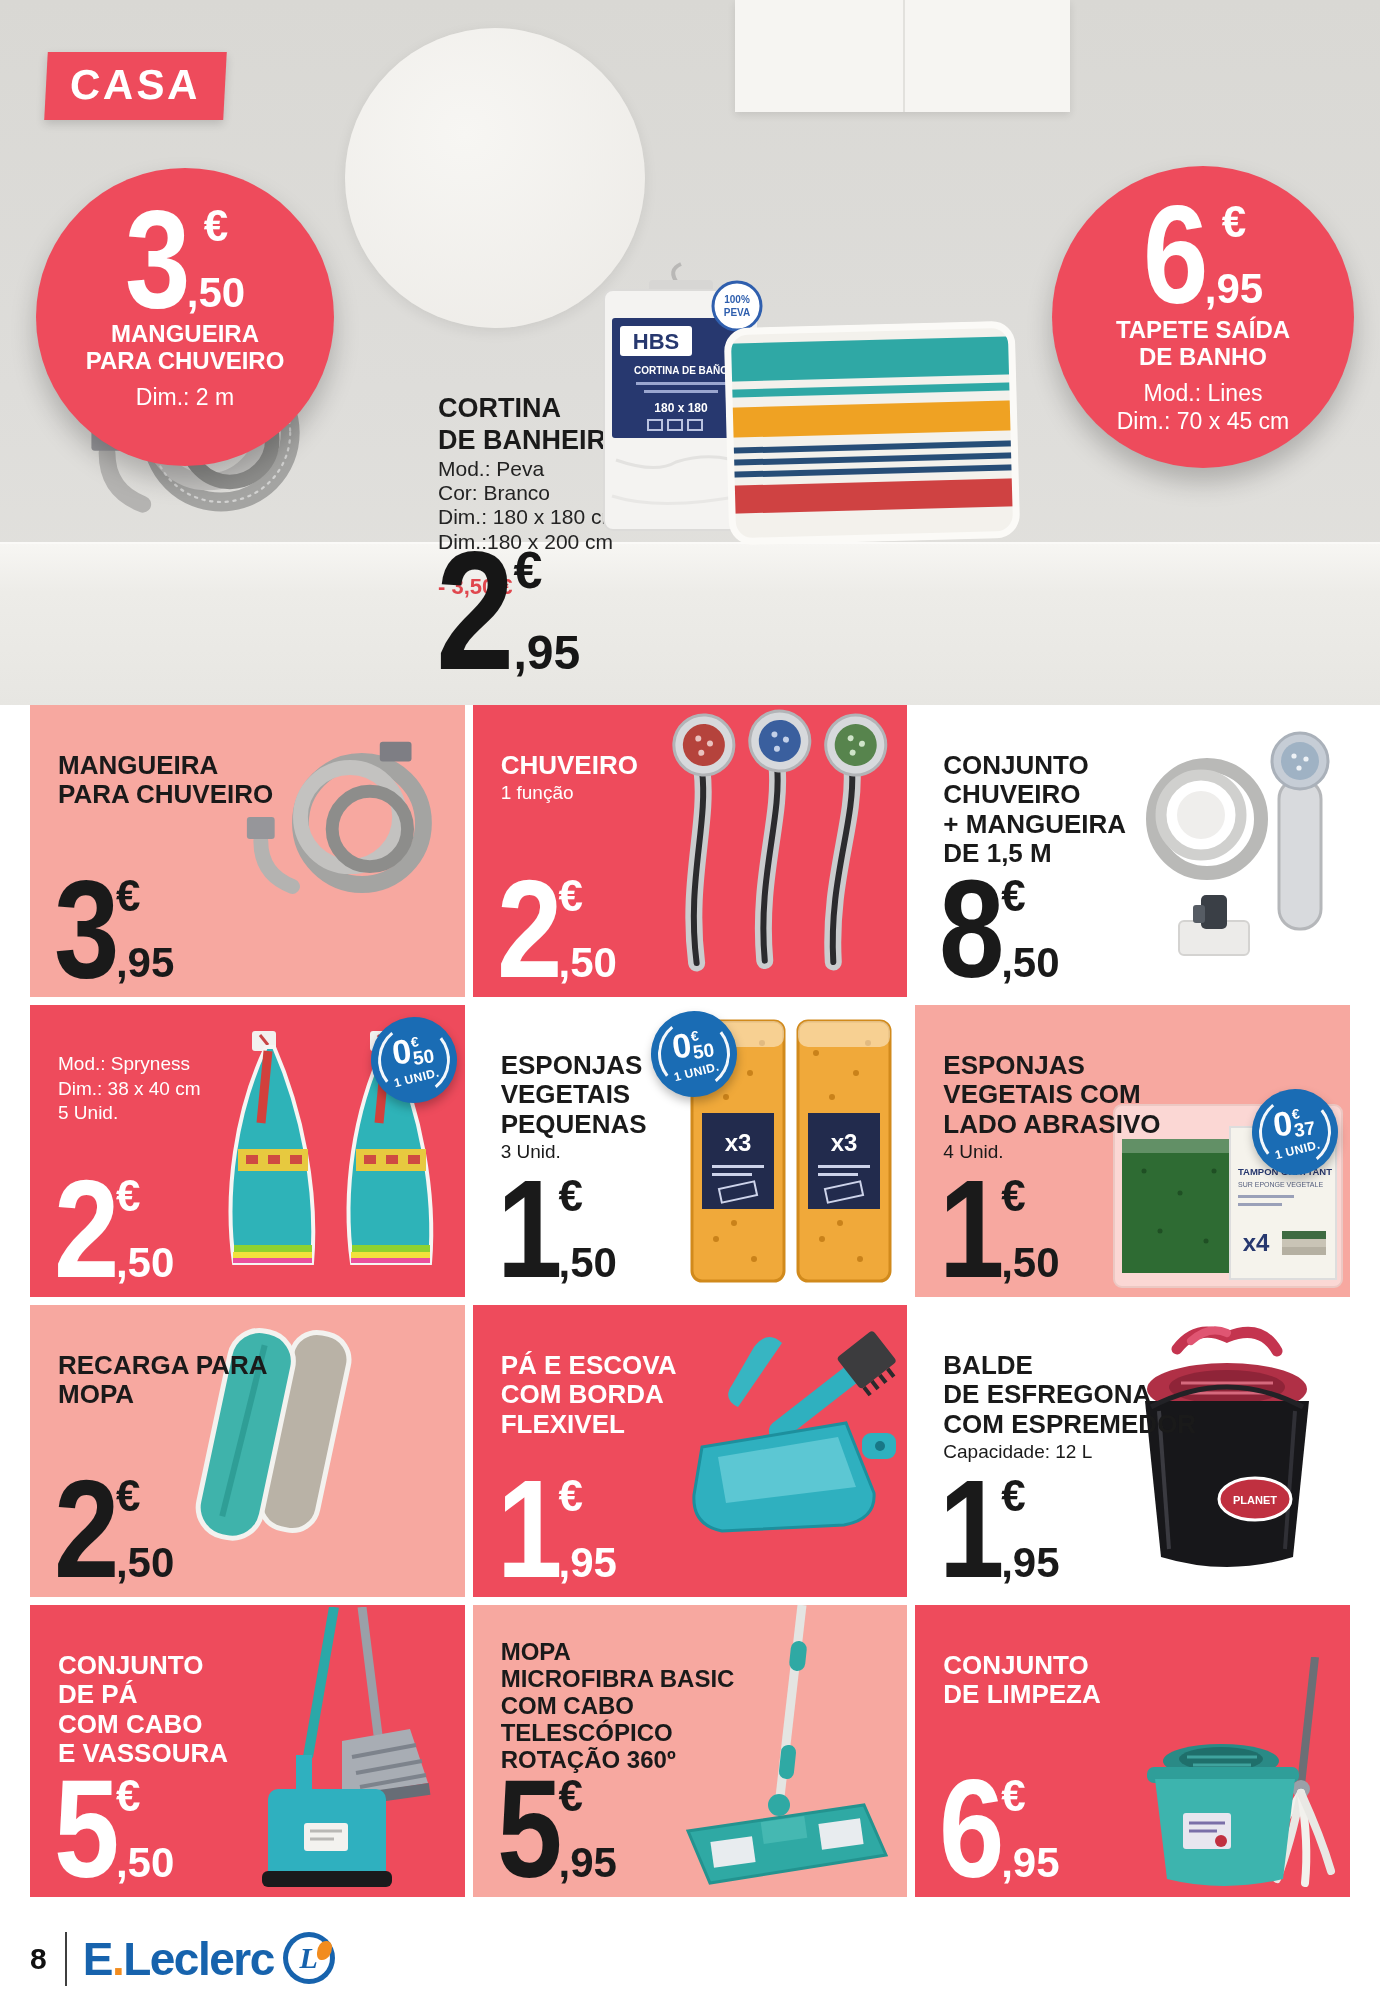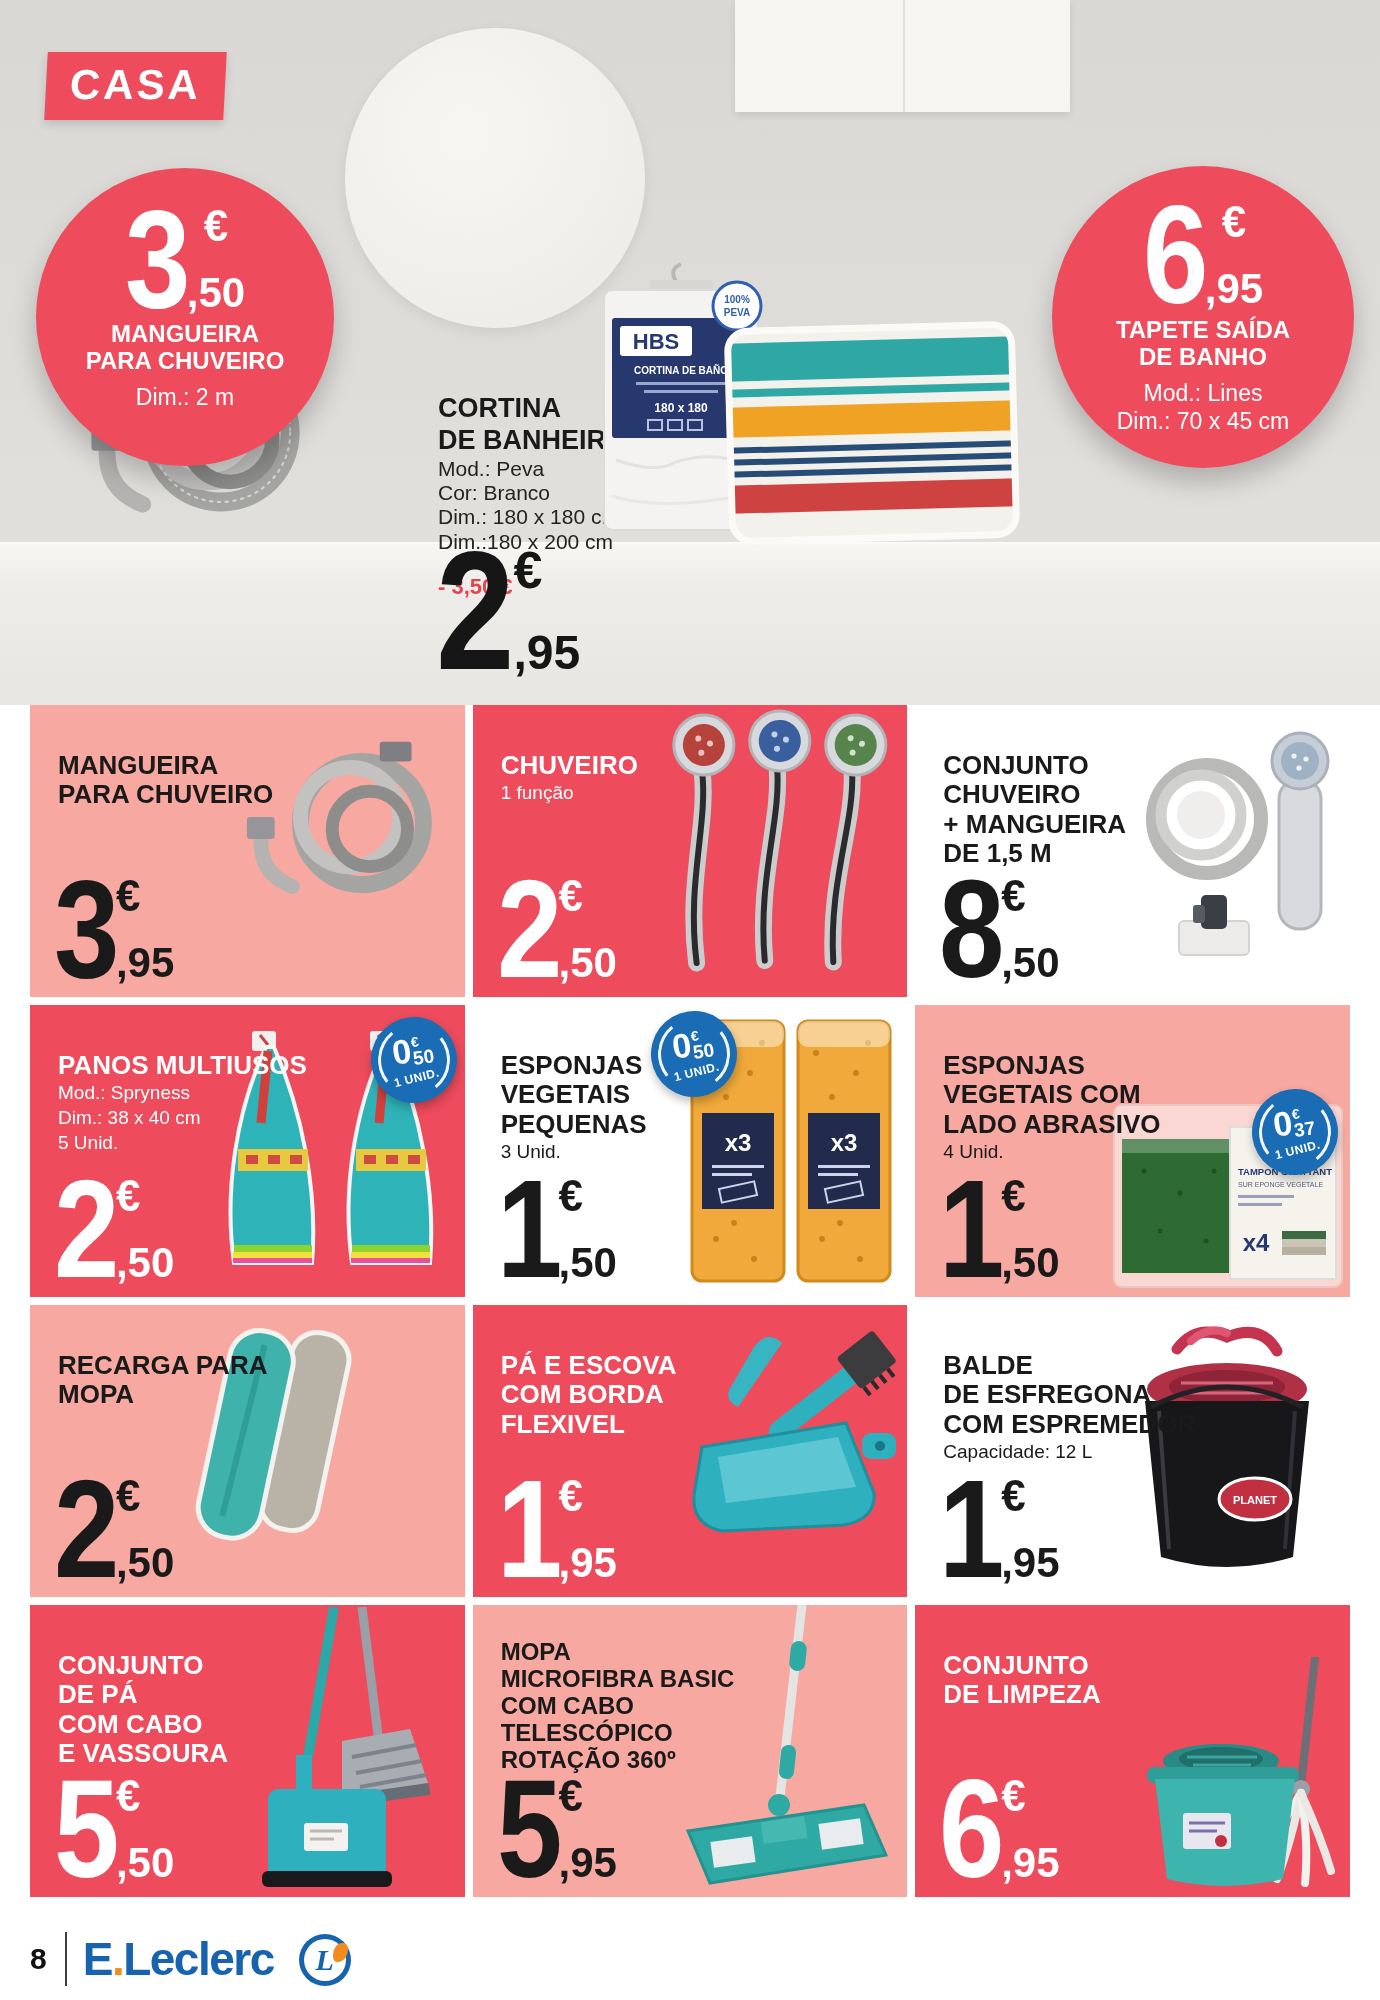--- a/index.html
+++ b/index.html
@@ -65,21 +65,21 @@
   .b-int{font-size:34px;font-weight:800;line-height:.9}
   .b-col{display:flex;flex-direction:column;align-items:flex-start;margin-left:1px}
   .b-cur{font-size:14px;font-weight:800;line-height:1}
   .b-cents{font-size:19px;font-weight:800;line-height:1}
   .b-unit{font-size:12px;font-weight:700;letter-spacing:.5px;margin-top:3px;transform:rotate(-6deg)}
 
   
   .footer{position:absolute;left:30px;top:1932px;display:flex;align-items:center}
   .pageno{font-size:30px;font-weight:700;color:#111}
   .fdiv{width:2px;height:54px;background:#3f3f3f;margin:0 16px 0 18px}
-  .brand{display:flex;align-items:flex-end;gap:25px}
+  .brand{display:flex;align-items:flex-start;gap:9px}
   .brand-text{font-size:46px;font-weight:800;color:var(--lblue);letter-spacing:-1.5px}
   .brand-text .dot{color:var(--lorange)}
   .emblem{position:relative;width:52px;height:52px;border-radius:50%;background:var(--lblue);display:flex;align-items:center;justify-content:center}
   .emblem .inner{position:absolute;inset:5px;border-radius:50%;background:#fff}
   .emblem .L{position:relative;z-index:1;font-family:"Liberation Serif",serif;font-style:italic;font-weight:700;font-size:30px;color:var(--lblue)}
   .emblem .swirl{position:absolute;right:3px;top:9px;width:15px;height:19px;background:var(--lorange);border-radius:65% 35% 70% 30%;z-index:2}
 </style>
 </head>
 <body>
 
@@ -325,21 +325,20 @@
           <rect x="22" y="118" width="70" height="22" fill="#e7c93f"></rect>
           <rect x="30" y="124" width="12" height="9" fill="#cf4a42"></rect>
             <rect x="52" y="124" width="12" height="9" fill="#cf4a42"></rect>
             <rect x="74" y="124" width="12" height="9" fill="#cf4a42"></rect>
           <rect x="18" y="214" width="78" height="7" fill="#8ed22f"></rect>
           <rect x="17" y="221" width="79" height="6" fill="#f2e13c"></rect>
           <rect x="17" y="227" width="79" height="5" fill="#ea4f9c"></rect>
         </g>
       </svg>
       <div class="cell-inner">
-        <div class="cell-title">PANOS MULTIUSOS</div>
         <div class="cell-details">Mod.: Spryness
 Dim.: 38 x 40 cm
 5 Unid.</div>
       </div>
       <div class="price">
         <span class="pi">2</span>
         <span class="pcol">
             <span class="pe">€</span>
             <span class="pd">,50</span>
           </span>

